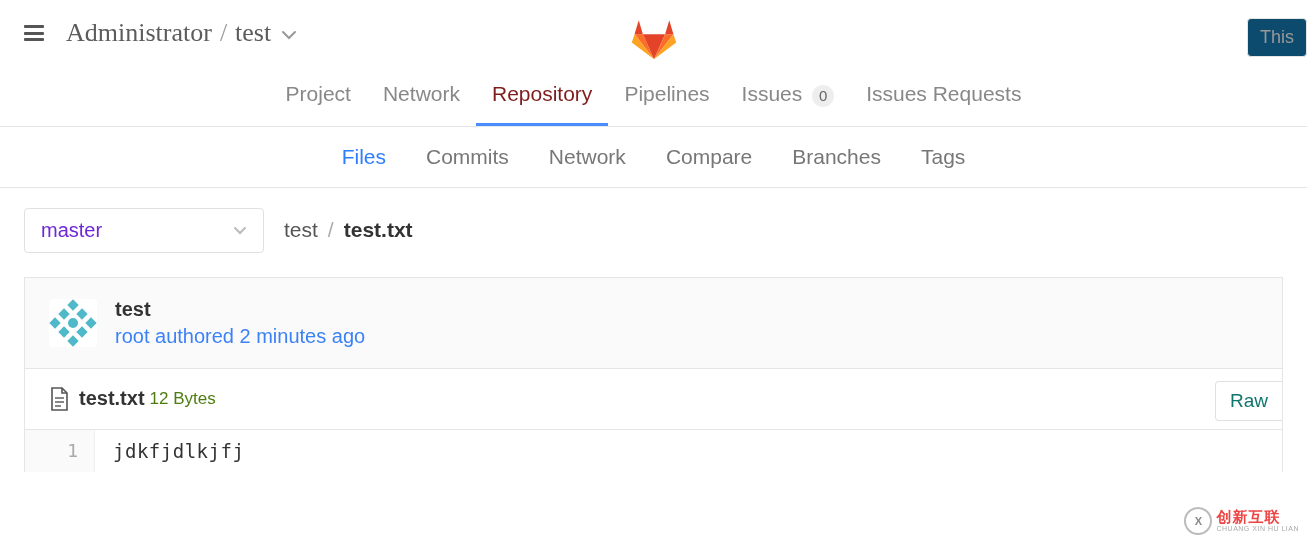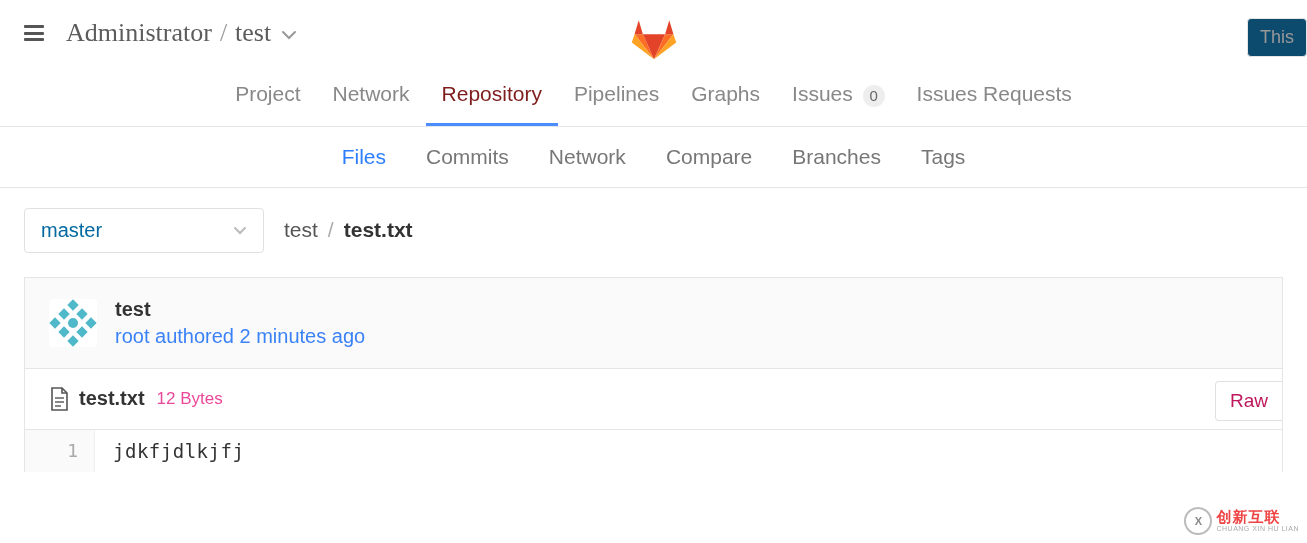--- a/index.html
+++ b/index.html
@@ -21,38 +21,38 @@
     .main-tabs { display: flex; justify-content: center; border-bottom: 1px solid #e5e5e5; gap: 0; }
     .main-tab { padding: 14px 16px 16px; font-size: 21px; color: #888; cursor: pointer; border-bottom: 3px solid transparent; }
     .main-tab.active { color: #7f1d1d; font-weight: 500; border-bottom-color: #4a8dff; }
     .badge { display: inline-flex; align-items: center; justify-content: center; min-width: 22px; height: 22px; border-radius: 11px; background: #eee; color: #666; font-size: 15px; margin-left: 4px; padding: 0 6px; }
     
     .sub-tabs { display: flex; justify-content: center; padding: 18px 0; border-bottom: 1px solid #e5e5e5; gap: 0; }
     .sub-tab { padding: 0 20px; font-size: 21px; color: #777; cursor: pointer; }
     .sub-tab.active { color: #2d7dff; }
     
     .file-path-bar { display: flex; align-items: center; padding: 20px 24px 24px; }
-    .branch-select { display: flex; align-items: center; justify-content: space-between; border: 1px solid #e0e0e0; border-radius: 4px; padding: 10px 16px; min-width: 240px; font-size: 20px; color: #0369a1; cursor: pointer; background: #fff; }
+    .branch-select { display: flex; align-items: center; justify-content: space-between; border: 1px solid #e0e0e0; border-radius: 4px; padding: 10px 16px; min-width: 240px; font-size: 20px; color: #6d28d9; cursor: pointer; background: #fff; }
     .branch-select .chev { color: #bbb; font-size: 16px; }
     
     .path-crumbs { display: flex; align-items: center; margin-left: 20px; font-size: 21px; color: #555; }
     .path-crumbs .psep { margin: 0 10px; color: #aaa; }
     .path-crumbs .pfile { font-weight: 700; color: #333; }
     
     .commit-panel { margin: 0 24px; border: 1px solid #e5e5e5; background: #fafafa; padding: 20px 24px; display: flex; align-items: center; }
     .avatar { width: 48px; height: 48px; border-radius: 4px; flex-shrink: 0; }
     .commit-info { margin-left: 18px; font-size: 20px; }
     .commit-info .msg { font-weight: 600; color: #333; margin-bottom: 4px; }
     .commit-info .author { color: #3b82f6; }
     
     .file-header { margin: 0 24px; border-left: 1px solid #e5e5e5; border-right: 1px solid #e5e5e5; border-bottom: 1px solid #e5e5e5; padding: 18px 24px; display: flex; align-items: center; background: #fff; position: relative; }
     .file-icon { width: 20px; height: 24px; margin-right: 10px; }
     .file-name { font-weight: 700; font-size: 20px; color: #333; }
-    .file-size { font-size: 17px; color: #ec4899; margin-left: 12px; }
-    .raw-btn { position: absolute; right: 0; top: 12px; border: 1px solid #e0e0e0; border-right: none; border-radius: 4px 0 0 4px; padding: 8px 14px; font-size: 19px; color: #be185d; background: #fff; cursor: pointer; }
+    .file-size { font-size: 17px; color: #4d7c0f; margin-left: 5px; }
+    .raw-btn { position: absolute; right: 0; top: 12px; border: 1px solid #e0e0e0; border-right: none; border-radius: 4px 0 0 4px; padding: 8px 14px; font-size: 19px; color: #0f766e; background: #fff; cursor: pointer; }
     
     .code-view { margin: 0 24px; display: flex; border-left: 1px solid #e5e5e5; border-right: 1px solid #e5e5e5; }
     .line-num { width: 70px; text-align: right; padding: 10px 16px; color: #aaa; font-family: Menlo, Consolas, monospace; font-size: 18px; border-right: 1px solid #eee; background: #fafafa; }
     .line-content { padding: 10px 18px; font-family: Menlo, Consolas, monospace; font-size: 19px; color: #333; letter-spacing: 0.5px; }
     
     .watermark { position: absolute; right: 8px; bottom: 8px; font-size: 11px; color: #999; display: flex; align-items: center; gap: 4px; }
     .watermark .wm-icon { width: 28px; height: 28px; border-radius: 50%; border: 2px solid #bbb; display: flex; align-items: center; justify-content: center; font-weight: 700; color: #888; }
     .watermark .wm-text { display: flex; flex-direction: column; line-height: 1.1; }
     .watermark .wm-big { font-size: 15px; font-weight: 700; color: #ef4444; letter-spacing: 1px; }
     .watermark .wm-small { font-size: 7px; color: #aaa; letter-spacing: 0.5px; }
@@ -90,21 +90,20 @@
     </svg>
   </div>
   <div class="search-box">This</div>
 </div>
 
 <div class="main-tabs">
   <div class="main-tab">Project</div>
   <div class="main-tab">Network</div>
   <div class="main-tab active">Repository</div>
   <div class="main-tab">Pipelines</div>
-  <div class="main-tab">Graphs</div>
   <div class="main-tab">
     <span>Issues</span>
     <span class="badge">0</span>
   </div>
   <div class="main-tab">Issues Requests</div>
 </div>
 
 <div class="sub-tabs">
   <div class="sub-tab active">Files</div>
   <div class="sub-tab">Commits</div>

